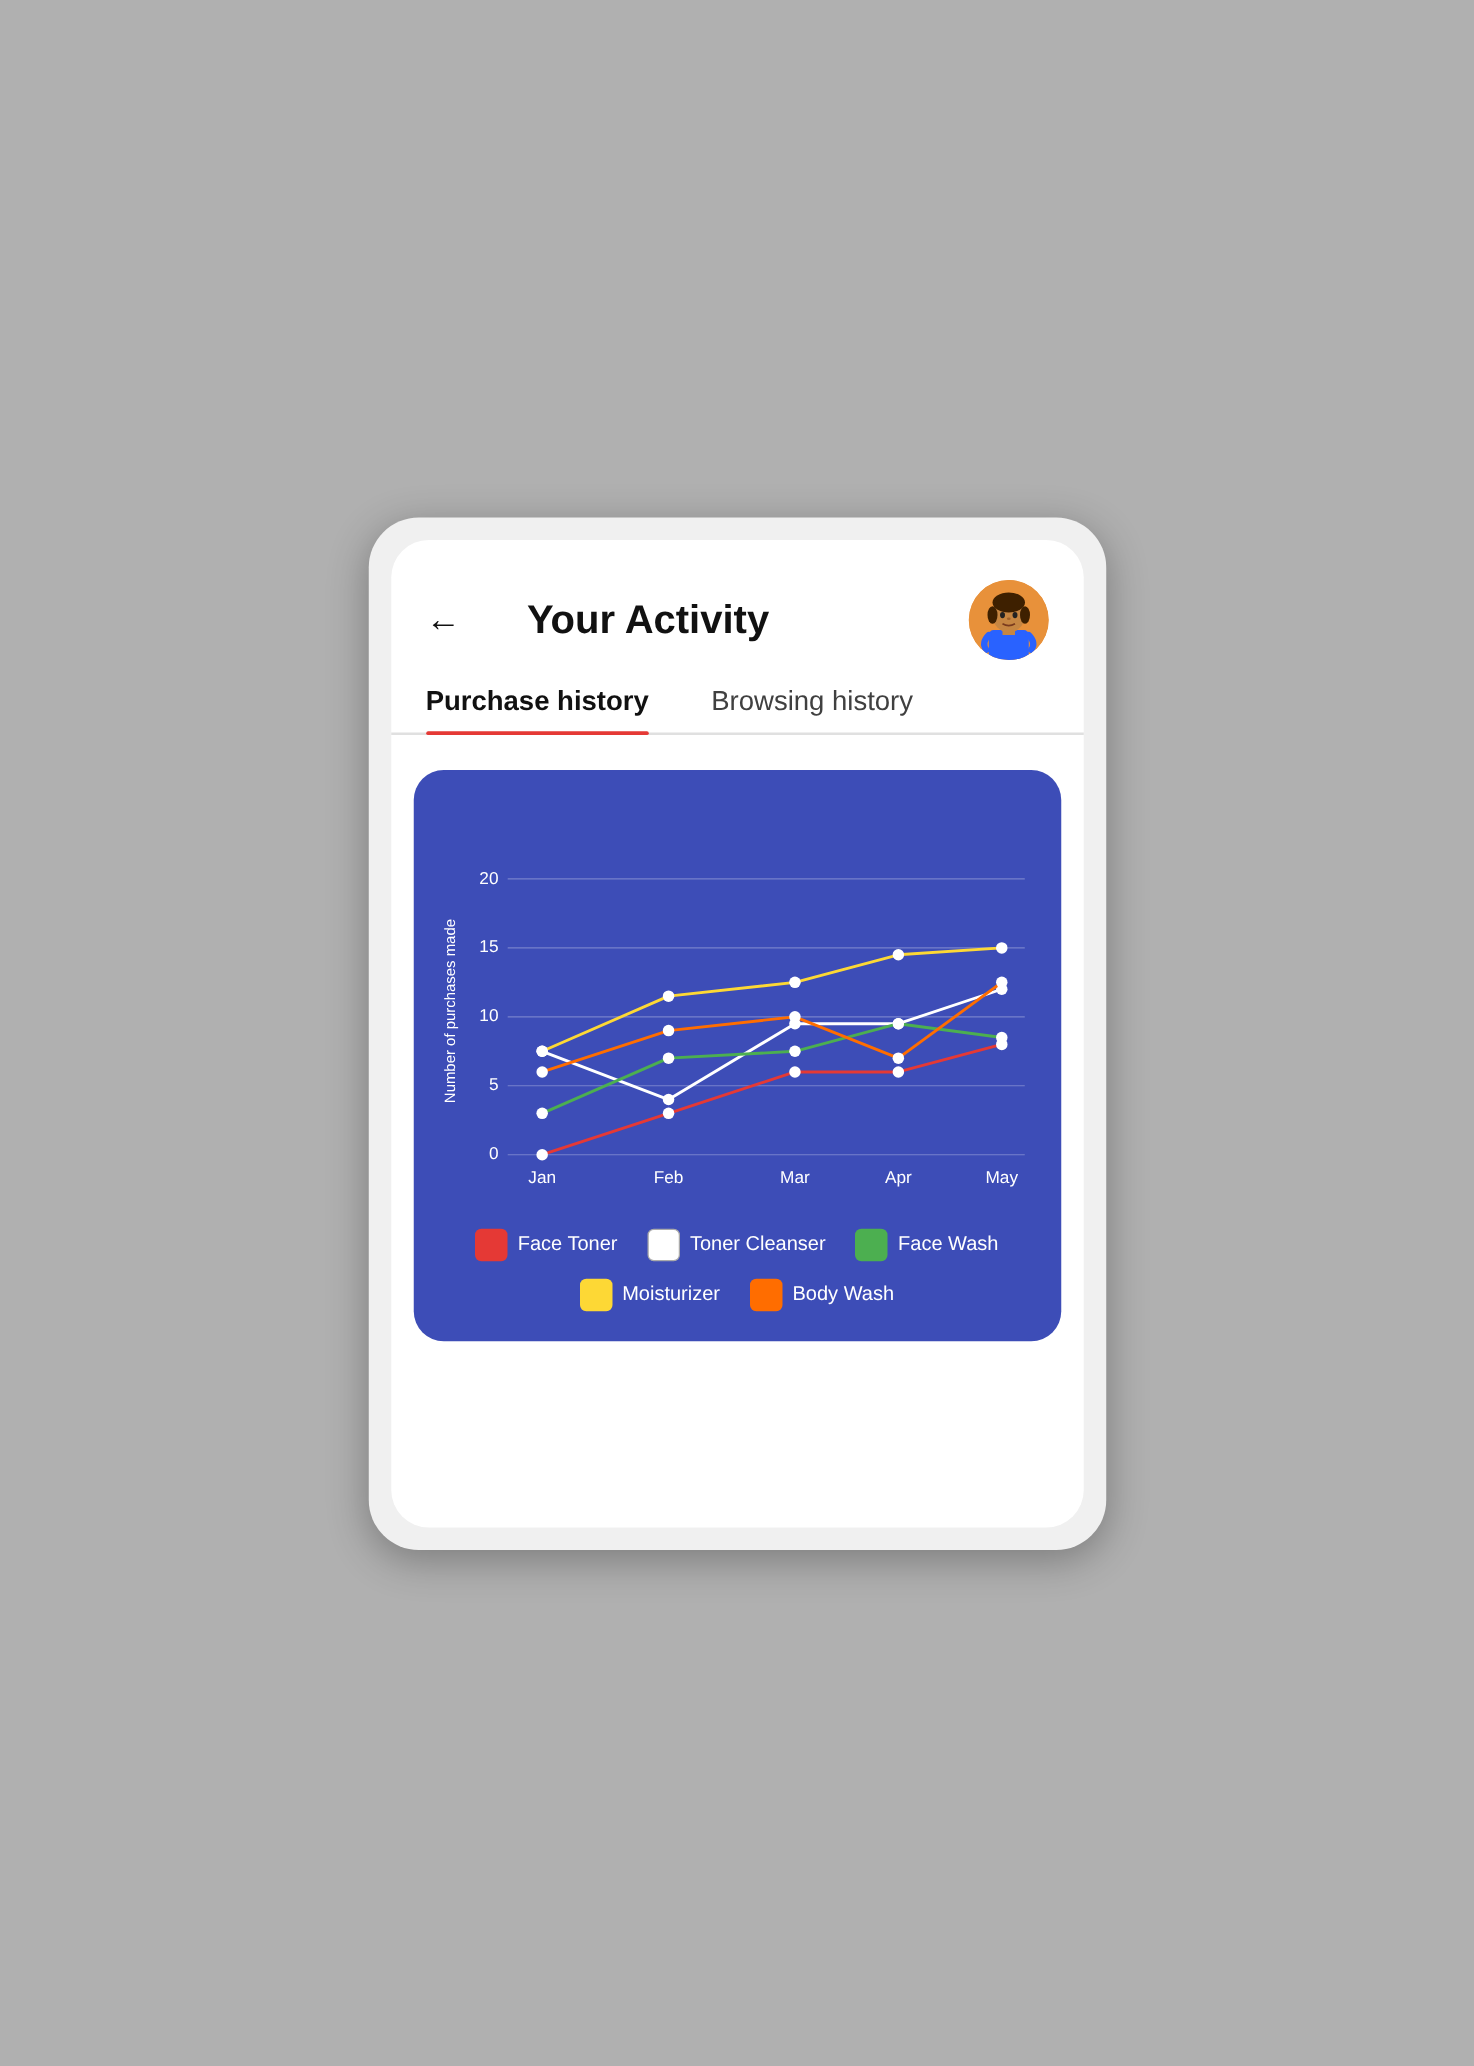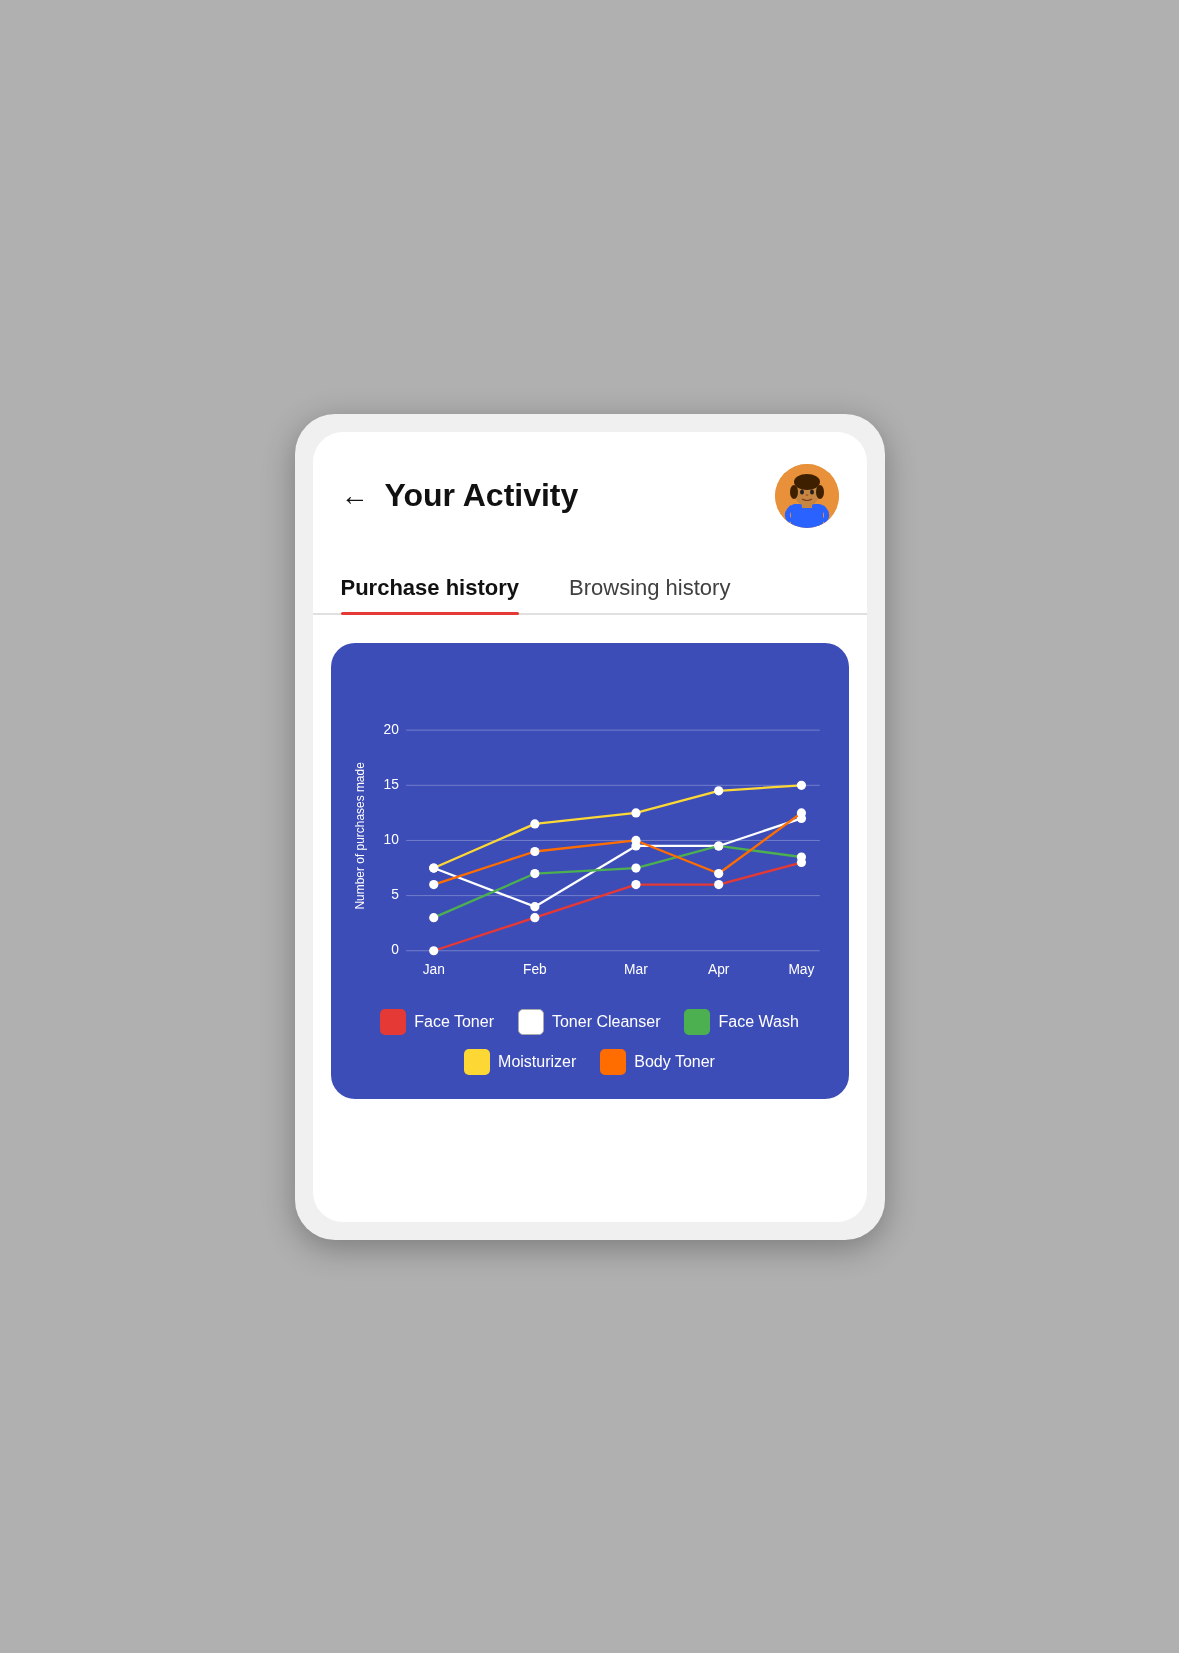--- a/index.html
+++ b/index.html
@@ -41,20 +41,21 @@
     .back-arrow {
       font-size: 28px;
       font-weight: bold;
       color: #111;
       cursor: pointer;
     }
     .page-title {
       font-size: 32px;
       font-weight: 700;
       color: #111;
+      margin-left: 37px;
     }
     .avatar {
       width: 64px;
       height: 64px;
       border-radius: 50%;
       background: #e8913a;
       overflow: hidden;
       display: flex;
       align-items: center;
       justify-content: center;
@@ -62,21 +63,20 @@
     .avatar svg {
       width: 64px;
       height: 64px;
     }
     .tabs {
       display: flex;
       align-items: flex-end;
       padding: 0 28px;
       border-bottom: 2px solid #e0e0e0;
       margin-bottom: 28px;
-      margin-top: 27px;
     }
     .tab {
       font-size: 22px;
       font-weight: 600;
       padding-bottom: 12px;
       cursor: pointer;
       position: relative;
       margin-right: 50px;
     }
     .tab.active {
@@ -247,18 +247,18 @@
         <div class="legend-item">
           <div class="legend-box" style="background:#4caf50;"></div>
           <span>Face Wash</span>
         </div>
         <div class="legend-item">
           <div class="legend-box" style="background:#fdd835;"></div>
           <span>Moisturizer</span>
         </div>
         <div class="legend-item">
           <div class="legend-box" style="background:#ff6d00;"></div>
-          <span>Body Toner</span>
+          <span>Body Wash</span>
         </div>
       </div>
     </div>
   </div>
 </div>
 
 </body></html>

